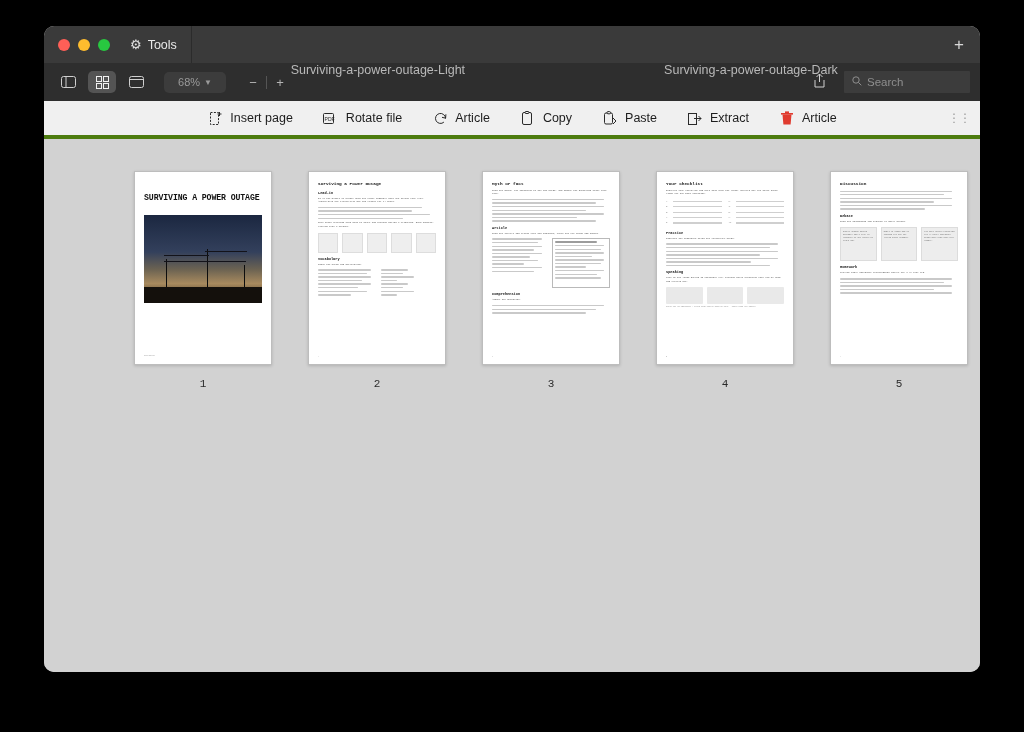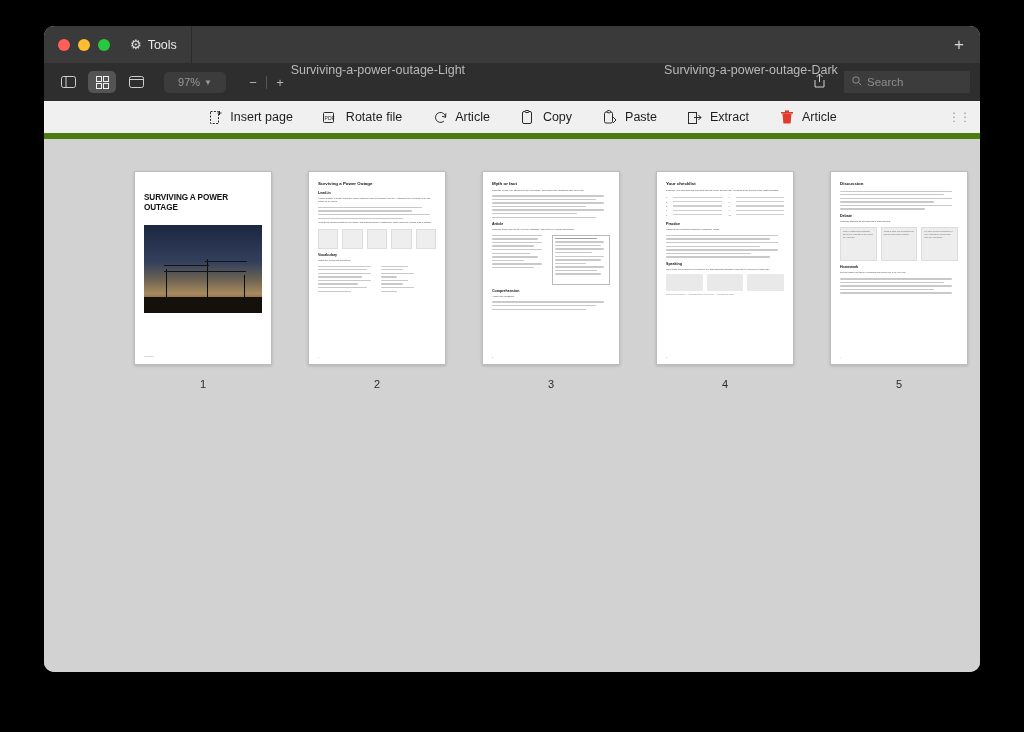--- a/index.html
+++ b/index.html
@@ -139,21 +139,21 @@
     gap: 5px;
     padding: 0 8px;
     color: #8e8e8e;
     font-size: 11.5px;
     margin-left: 6px;
   }
   
   #actionbar {
     height: 38px;
     background: #f0f0f0;
-    border-bottom: 6px solid #4d7c0f;
+    border-bottom: 4px solid #4d7c0f;
     display: flex;
     align-items: center;
     justify-content: center;
     gap: 30px;
     flex: none;
     position: relative;
     padding-left: 20px;
   }
   .act {
     display: flex; align-items: center; gap: 7px;
@@ -166,20 +166,21 @@
     transform: translateY(-50%);
     color: #9a9a9a; font-size: 12px; letter-spacing: -1px;
   }
   
   #content {
     flex: 1 1 auto;
     background: #d2d2d2;
     padding: 32px 0 0 0;
     position: relative;
     overflow: hidden;
+    font-family: Liberation Mono, monospace;
   }
   #pages {
     display: flex;
     gap: 36px;
     padding-left: 90px;
   }
   .page-wrap { width: 138px; }
   .page {
     width: 138px; height: 194px;
     background: #fff;
@@ -274,21 +275,21 @@
     <div class="tbtn">
       <span>
         <svg width="15" height="12" viewBox="0 0 15 12">
             <rect x="0.5" y="0.5" width="14" height="11" rx="2" fill="none" stroke="#cfcfcf"></rect>
             <line x1="0.5" y1="3.5" x2="14.5" y2="3.5" stroke="#cfcfcf"></line>
           </svg>
       </span>
     </div>
 
     <div id="zoombox">
-      <span>97%</span>
+      <span>68%</span>
       <span class="chev">▼</span>
     </div>
 
     <div id="zoomctl">
       <span class="seg">−</span>
       <span class="divider"></span>
       <span class="seg">+</span>
     </div>
 
     <div id="tb-spacer"></div>

